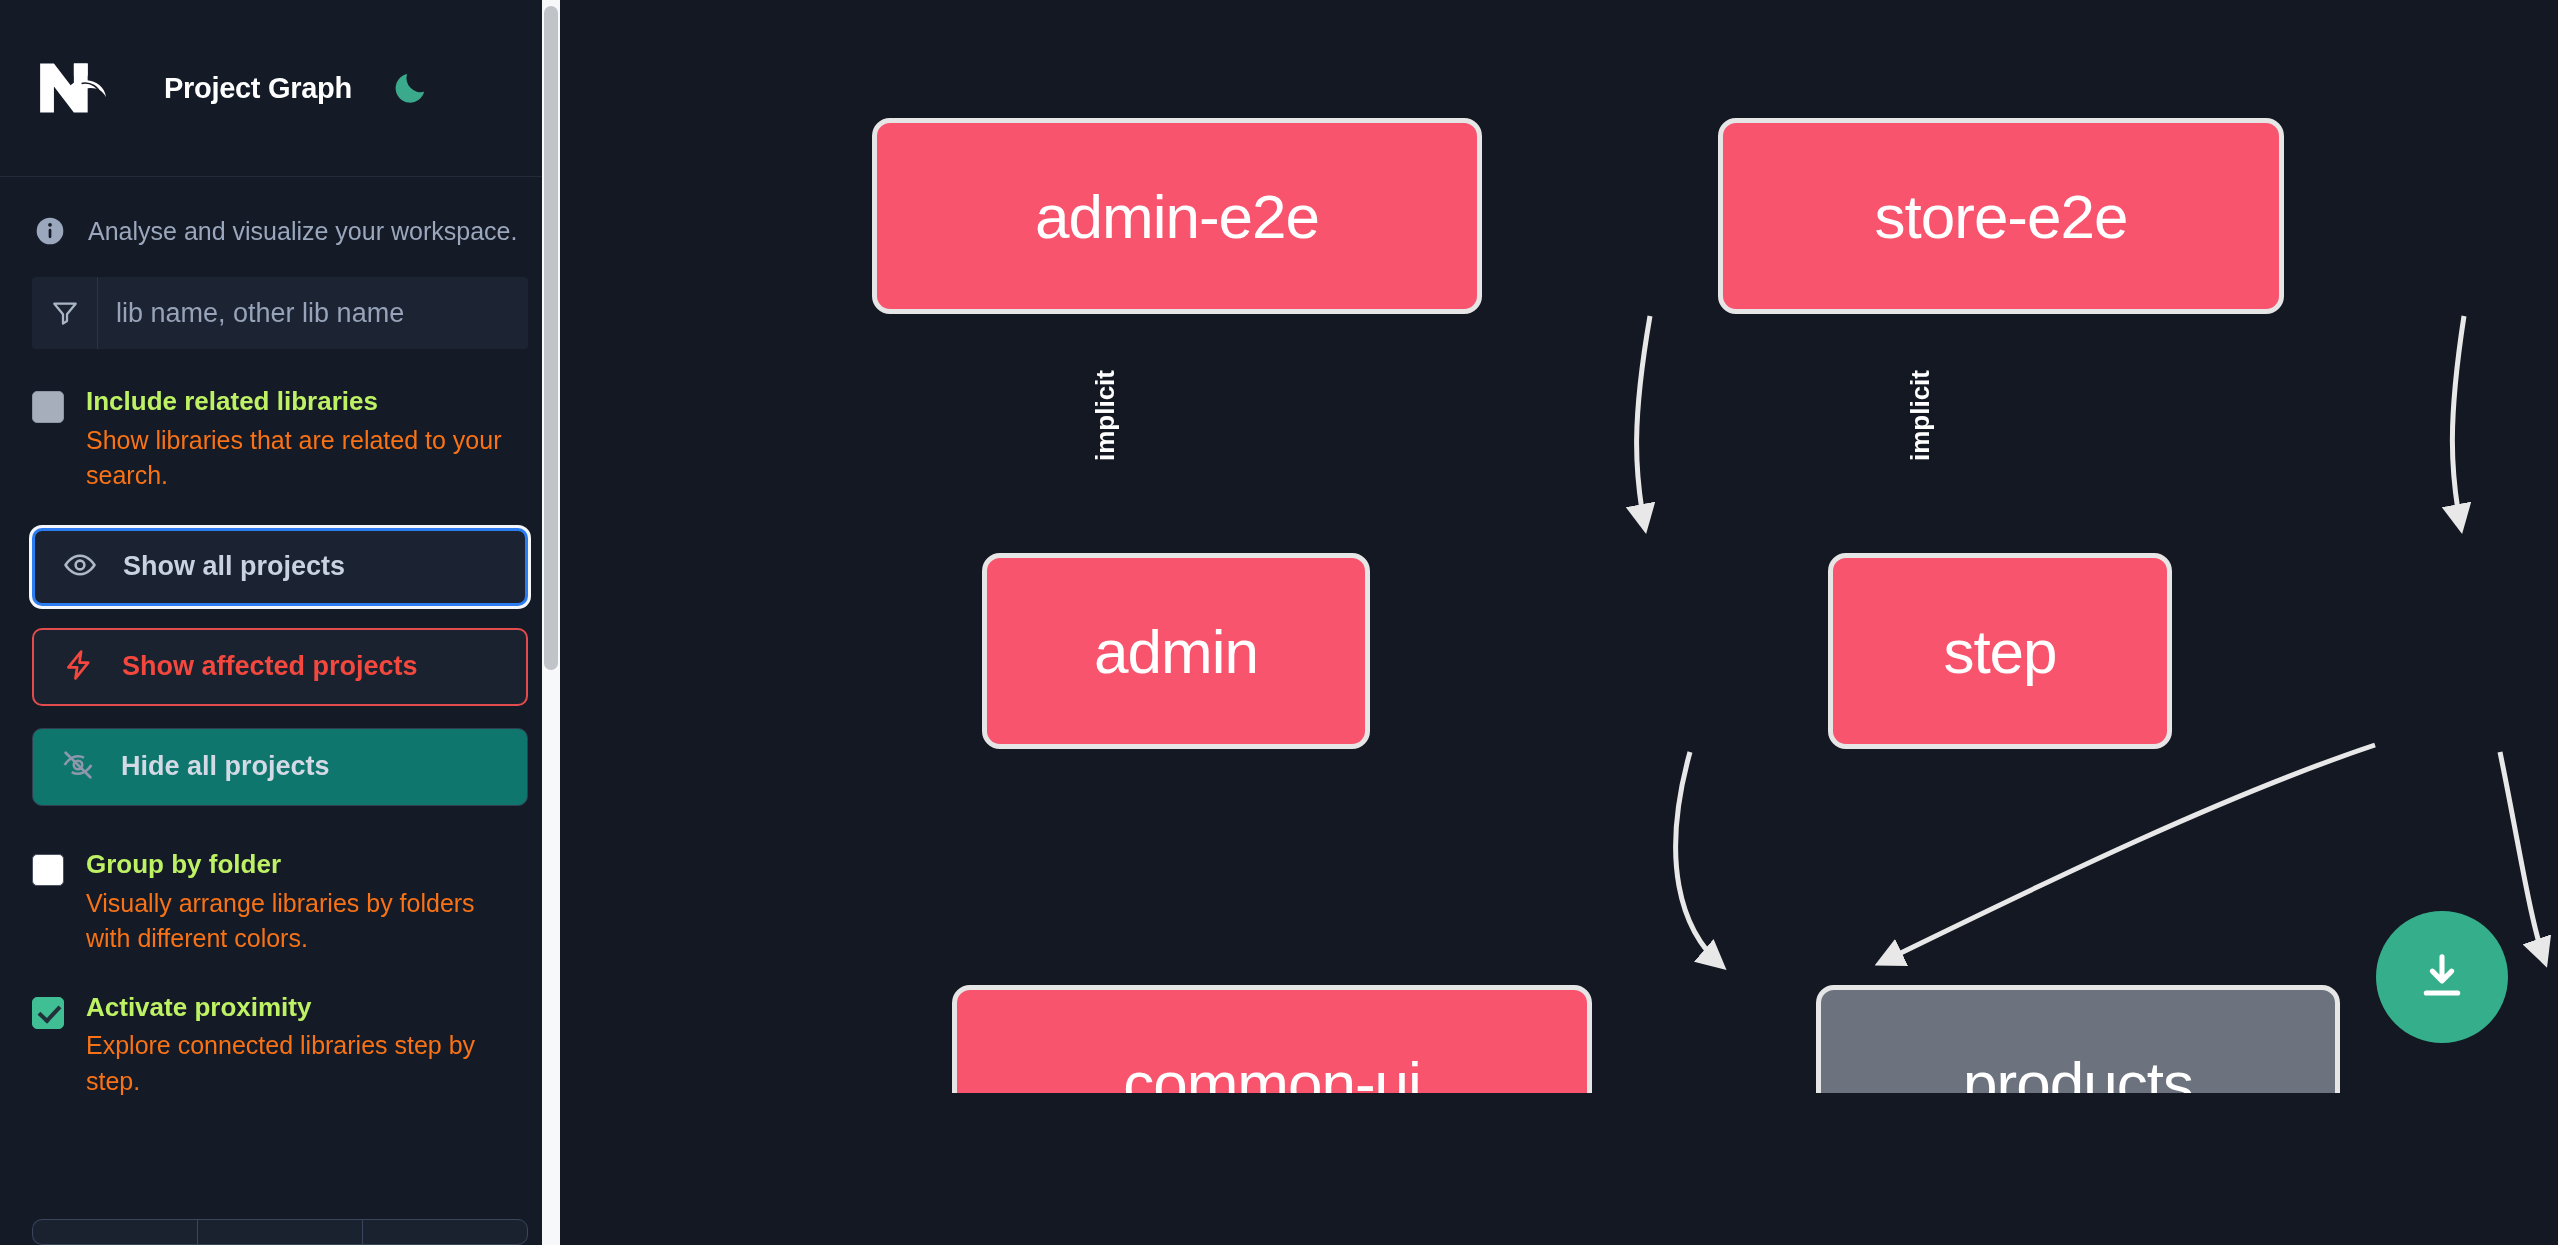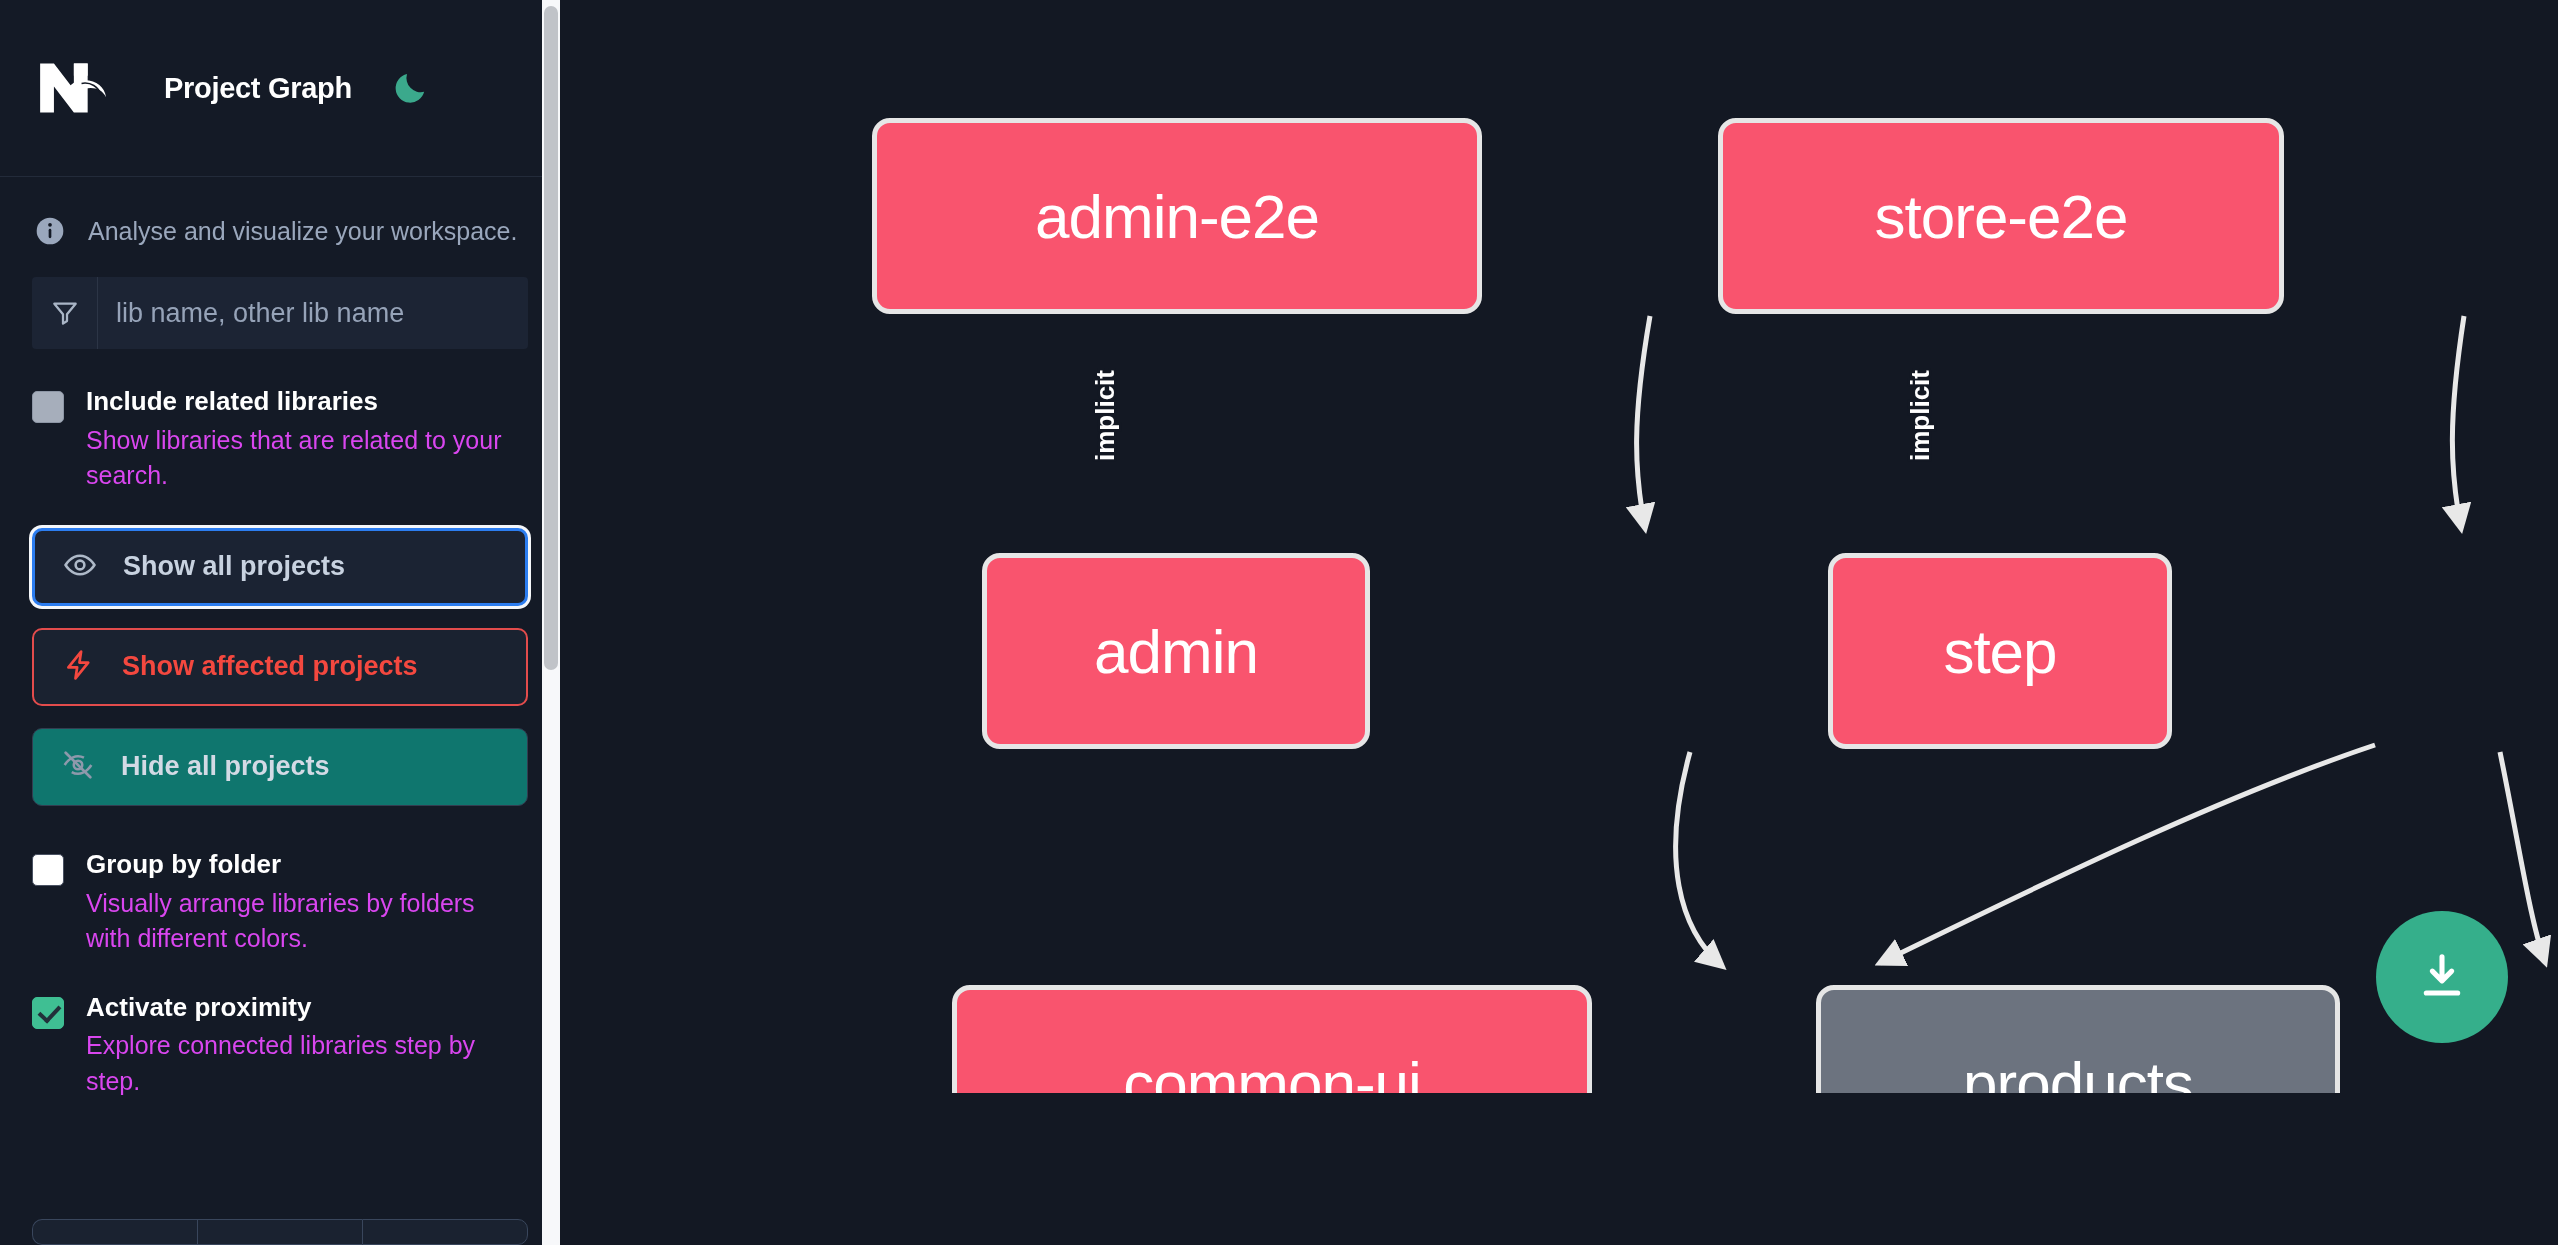--- a/index.html
+++ b/index.html
@@ -93,27 +93,27 @@
     content: "";
     position: absolute;
     left: 10px; top: 3px;
     width: 9px; height: 17px;
     border: solid #22303A;
     border-width: 0 4px 4px 0;
     transform: rotate(43deg);
   }
   .check-text { margin-left: 22px; }
   .check-label {
-    color: #ffffff;
+    color: #bef264;
     font-size: 26px;
     font-weight: 700;
     line-height: 1.3;
   }
   .check-desc {
-    color: #d946ef;
+    color: #f97316;
     font-size: 25px;
     line-height: 1.42;
     margin-top: 4px;
     max-width: 420px;
   }
 
   .proj-btns { margin: 6px 0 42px 0; }
   .pbtn {
     display: flex; align-items: center;
     height: 78px;

